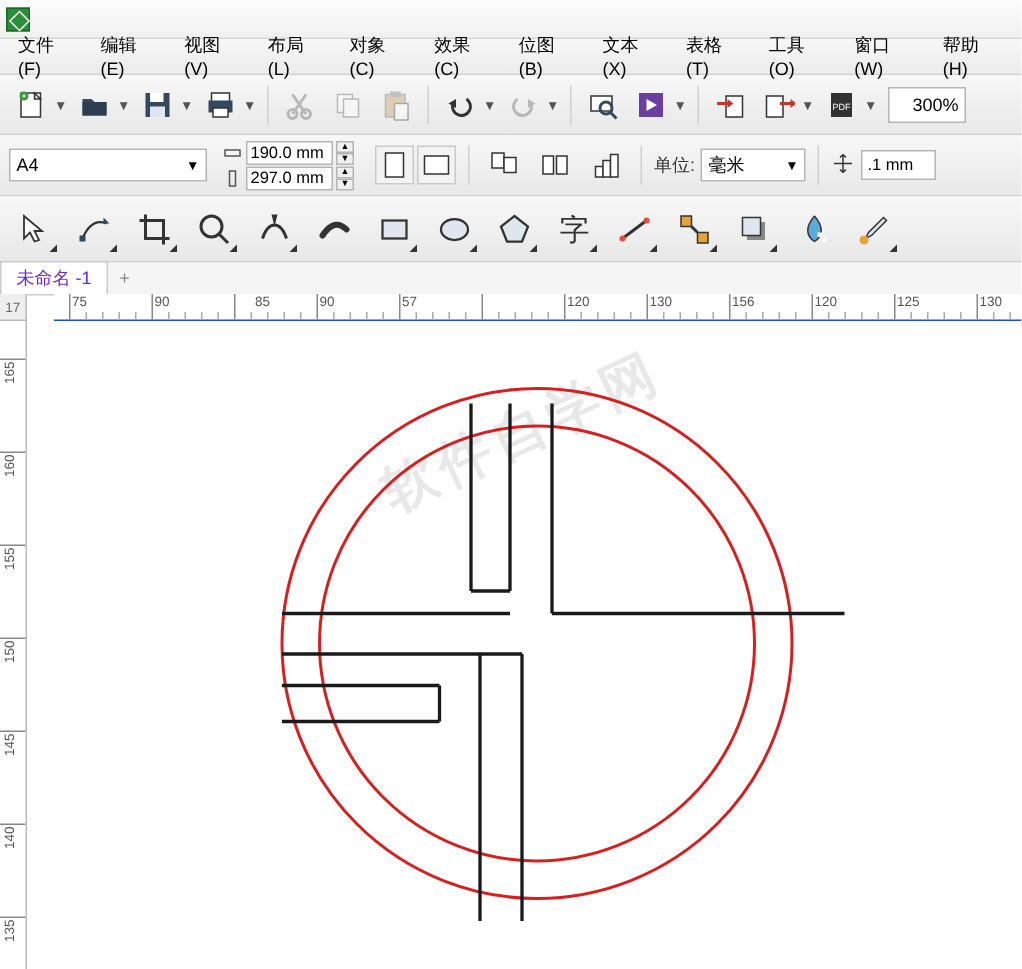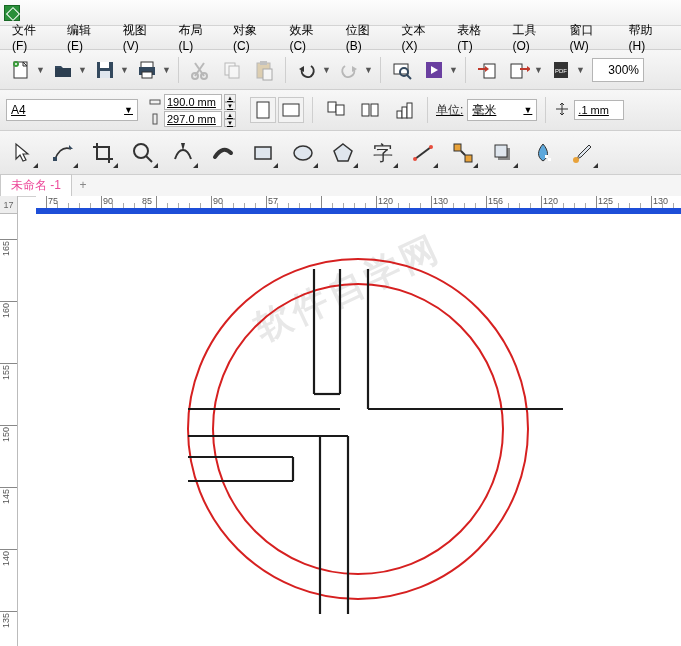--- a/index.html
+++ b/index.html
@@ -9,38 +9,38 @@
   .app-icon::after { content:""; position:absolute; left:3px; top:3px; width:8px; height:8px; border:1px solid #fff; transform:rotate(45deg); }
   .title-text { color:#333; }
   .menubar { height:24px; background:linear-gradient(#f7f7f7,#ebebeb); border-bottom:1px solid #d0d0d0; display:flex; align-items:center; padding:0 4px; }
   .menu-item { padding:0 8px; cursor:pointer; height:22px; display:flex; align-items:center; }
   .toolbar { background:linear-gradient(#f7f7f7,#e8e8e8); border-bottom:1px solid #cfcfcf; display:flex; align-items:center; padding:4px 6px; min-height:40px; gap:2px; flex-wrap:wrap; }
   .tb-btn { width:30px; height:30px; display:flex; align-items:center; justify-content:center; border:1px solid transparent; border-radius:3px; cursor:pointer; position:relative; }
   .tb-btn.disabled { opacity:.45; cursor:default; }
   .tb-sep { width:1px; height:26px; background:#cfcfcf; margin:0 4px; }
   .dd { width:10px; font-size:9px; color:#555; margin-left:-2px; }
   .zoom-box { width:52px; height:24px; border:1px solid #b5b5b5; background:#fff; display:flex; align-items:center; justify-content:flex-end; padding:0 4px; font-size:12px; margin-left:4px; }
-  .propbar { background:linear-gradient(#f7f7f7,#e8e8e8); border-bottom:1px solid #cfcfcf; display:flex; align-items:center; padding:20px 6px; height:40px; gap:4px;text-decoration:underline; }
+  .propbar { background:linear-gradient(#f7f7f7,#e8e8e8); border-bottom:1px solid #cfcfcf; display:flex; align-items:center; padding:20px 6px; height:40px; gap:4px; }
   .select { width:132px; height:22px; border:1px solid #b5b5b5; background:#fff; display:flex; align-items:center; padding:0 4px; justify-content:space-between; }
   .dim-icon { width:14px; height:14px; display:flex; align-items:center; justify-content:center; color:#555; }
   .dim-row { display:flex; align-items:center; gap:2px; height:16px; }
   .dim-input { width:58px; height:16px; border:1px solid #b5b5b5; background:#fff; font-size:11px; padding:0 2px; display:flex; align-items:center; }
   .spinner { width:12px; height:16px; display:flex; flex-direction:column; }
   .spinner div { flex:1; border:1px solid #b5b5b5; background:#f0f0f0; font-size:6px; display:flex; align-items:center; justify-content:center; }
   .orient-btn { width:26px; height:26px; border:1px solid #c9c9c9; background:#f3f3f3; display:flex; align-items:center; justify-content:center; }
   .unit-label { color:#333; }
   .unit-select { width:70px; height:22px; border:1px solid #b5b5b5; background:#fff; display:flex; align-items:center; padding:0 4px; justify-content:space-between; }
   .nudge-box { width:50px; height:20px; border:1px solid #b5b5b5; background:#fff; display:flex; align-items:center; padding:0 3px; font-size:11px; }
   .toolbox { background:linear-gradient(#f7f7f7,#e8e8e8); border-bottom:1px solid #cfcfcf; display:flex; align-items:center; padding:4px 6px; height:44px; gap:6px; }
   .tool-btn { width:34px; height:34px; display:flex; align-items:center; justify-content:center; border:1px solid transparent; border-radius:3px; cursor:pointer; position:relative; }
   .tri { position:absolute; right:1px; bottom:1px; width:0; height:0; border-left:5px solid transparent; border-bottom:5px solid #333; }
   .tabstrip { height:22px; background:#f5f5f5; border-bottom:1px solid #d0d0d0; display:flex; align-items:flex-end; }
-  .tab { height:22px; padding:0 10px; display:flex; align-items:center; background:#fff; border:1px solid #c9c9c9; border-bottom:none; font-size:12px; color:#ec4899; }
+  .tab { height:22px; padding:0 10px; display:flex; align-items:center; background:#fff; border:1px solid #c9c9c9; border-bottom:none; font-size:12px; color:#6d28d9; }
   .tab-add { width:22px; height:22px; display:flex; align-items:center; justify-content:center; color:#888; cursor:pointer; }
-  .ruler-h { height:18px; background:#fff; border-bottom:6px solid #1d4ed8; position:relative; margin-left:18px; overflow:hidden; }
+  .ruler-h { height:18px; background:#fff; border-bottom:1px solid #1d4ed8; position:relative; margin-left:18px; overflow:hidden; }
   .ruler-h .tick-major { position:absolute; top:0; width:1px; height:18px; background:#888; }
   .ruler-h .tick-minor { position:absolute; bottom:0; width:1px; height:5px; background:#aaa; }
   .ruler-h .num { position:absolute; top:0; font-size:9px; color:#555; transform:translateX(2px); }
   .ruler-v { width:18px; background:#fff; border-right:1px solid #bbb; position:absolute; left:0; top:214px; bottom:0; overflow:hidden; }
   .ruler-v .tick-major { position:absolute; left:0; height:1px; width:18px; background:#888; }
   .ruler-v .num { position:absolute; left:1px; font-size:9px; color:#555; writing-mode:vertical-rl; transform:translateY(2px) rotate(180deg); }
   .ruler-corner { width:18px; height:18px; background:#eee; border-right:1px solid #bbb; border-bottom:1px solid #bbb; position:absolute; left:0; top:196px; display:flex; align-items:center; justify-content:center; font-size:9px; color:#666; }
   .canvas-area { position:absolute; left:18px; top:214px; right:0; bottom:0; background:#fff; overflow:hidden; }
   .drawing { position:absolute; inset:0; }
   .watermark { position:absolute; left:230px; top:50px; font-size:36px; color:#e8e8e8; transform:rotate(-25deg); font-weight:bold; pointer-events:none; letter-spacing:4px; }
@@ -382,21 +382,21 @@
     <div class="tick-minor" style="left: 32px;"></div>
     <div class="tick-minor" style="left: 43px;"></div>
     <div class="tick-minor" style="left: 54px;"></div>
     <div class="tick-major" style="left: 65px;"></div>
     <div class="num" style="left: 65px;">90</div>
     <div class="tick-minor" style="left: 76px;"></div>
     <div class="tick-minor" style="left: 87px;"></div>
     <div class="tick-minor" style="left: 98px;"></div>
     <div class="tick-minor" style="left: 109px;"></div>
     <div class="tick-major" style="left: 120px;"></div>
-    <div class="num" style="left: 104px;">85</div>
+    <div class="num" style="left: 132px;">85</div>
     <div class="tick-minor" style="left: 131px;"></div>
     <div class="tick-minor" style="left: 142px;"></div>
     <div class="tick-minor" style="left: 153px;"></div>
     <div class="tick-minor" style="left: 164px;"></div>
     <div class="tick-major" style="left: 175px;"></div>
     <div class="num" style="left: 175px;">90</div>
     <div class="tick-minor" style="left: 186px;"></div>
     <div class="tick-minor" style="left: 197px;"></div>
     <div class="tick-minor" style="left: 208px;"></div>
     <div class="tick-minor" style="left: 219px;"></div>

